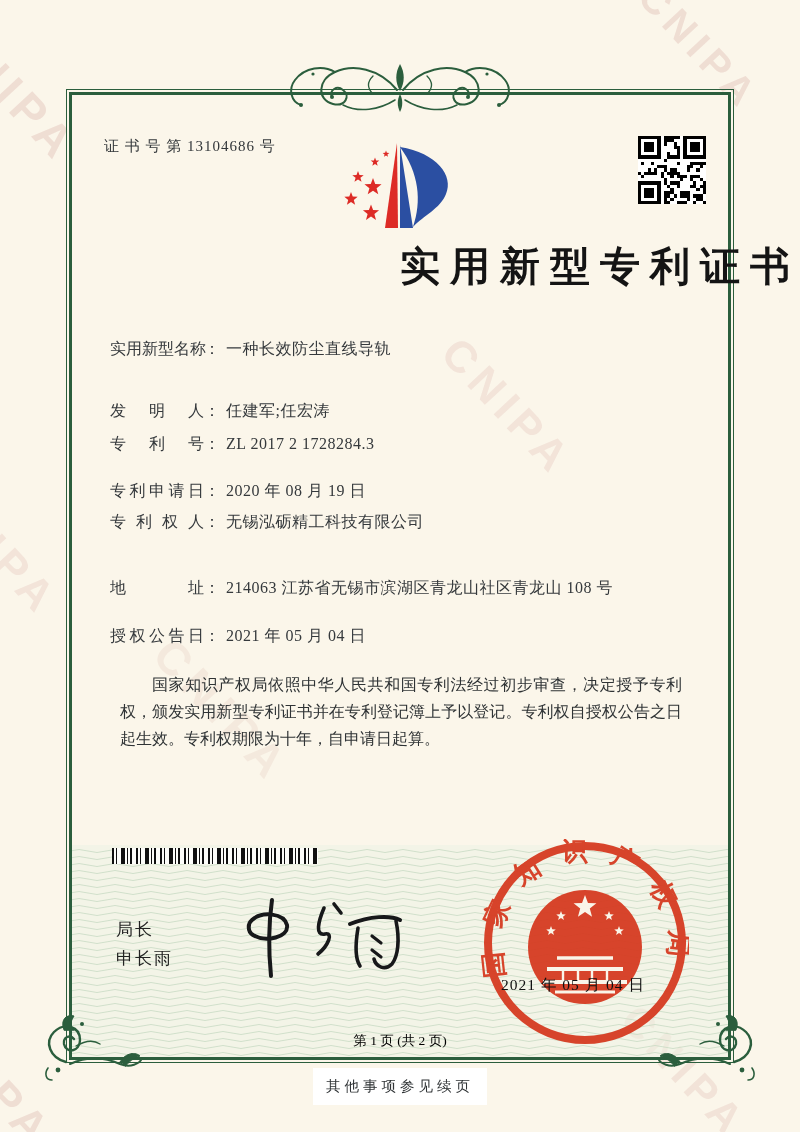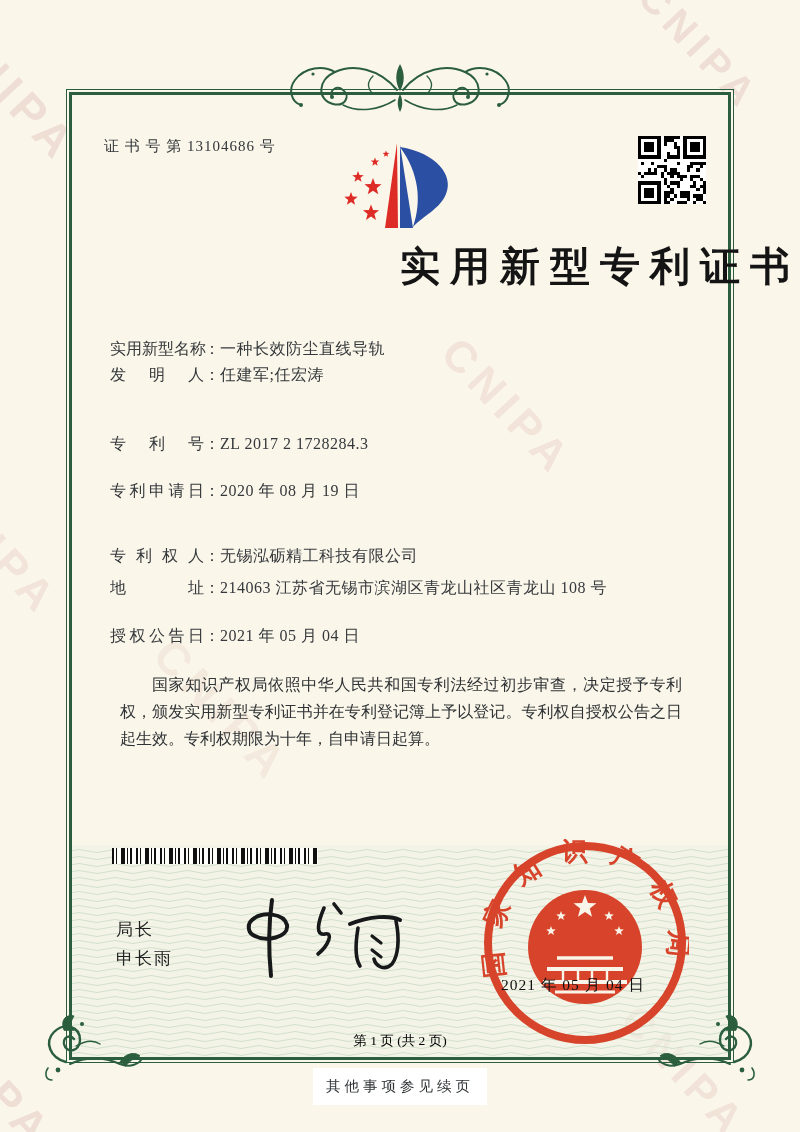--- a/index.html
+++ b/index.html
@@ -37,21 +37,21 @@
     position:absolute;left:0;top:239px;width:800px;text-align:right;
     font-size:40px;font-weight:bold;letter-spacing:10px;color:#141414;z-index:5;
   }
   
   .frow{position:absolute;left:110px;width:600px;font-size:16px;color:#35393c;z-index:5;white-space:nowrap;}
   .flabel{
     display:inline-block;width:94px;vertical-align:bottom;
     text-align:justify;text-align-last:justify;text-justify:inter-character;
   }
   .fcolon{display:inline-block;}
-  .fvalue{letter-spacing:0.5px;}
+  .fvalue{margin-left:6px;letter-spacing:0.5px;}
   .fgroup2{position:absolute;left:310px;top:0;}
   
   .bodytext{
     position:absolute;left:108px;top:659px;width:586px;z-index:5;
     font-size:16px;line-height:27px;color:#2f3335;text-align:justify;
   }
   .bodytext p{margin:12px;text-indent:2em;}
   
   .barcode{
     position:absolute;left:112px;top:848px;width:206px;height:16px;z-index:5;
@@ -304,30 +304,30 @@
     <rect x="0" y="14" width="7" height="7" fill="#000"></rect>
     <rect x="1" y="15" width="5" height="5" fill="#fff"></rect>
     <rect x="2" y="16" width="3" height="3" fill="#000"></rect>
   </svg>
 
 <div class="title">实用新型专利证书</div>
 
 <div class="frow" style="top:339px;">
   <span class="flabel">实用新型名称</span><span class="fcolon">：</span><span class="fvalue">一种长效防尘直线导轨</span>
 </div>
-<div class="frow" style="top:365px;font-family:Liberation Serif, serif;">
+<div class="frow" style="top:401px;font-family:Liberation Serif, serif;">
   <span class="flabel">发明人</span><span class="fcolon">：</span><span class="fvalue">任建军;任宏涛</span>
 </div>
 <div class="frow" style="top:434px;">
   <span class="flabel">专利号</span><span class="fcolon">：</span><span class="fvalue">ZL 2017 2 1728284.3</span>
 </div>
 <div class="frow" style="top:481px;">
   <span class="flabel">专利申请日</span><span class="fcolon">：</span><span class="fvalue">2020 年 08 月 19 日</span>
 </div>
-<div class="frow" style="top:546px;">
+<div class="frow" style="top:512px;">
   <span class="flabel">专利权人</span><span class="fcolon">：</span><span class="fvalue">无锡泓砺精工科技有限公司</span>
 </div>
 <div class="frow" style="top:578px;">
   <span class="flabel">地址</span><span class="fcolon">：</span><span class="fvalue">214063 江苏省无锡市滨湖区青龙山社区青龙山 108 号</span>
 </div>
 <div class="frow" style="top:626px;">
   <span class="flabel">授权公告日</span><span class="fcolon">：</span><span class="fvalue">2021 年 05 月 04 日</span>
 </div>
 
 <div class="bodytext">

